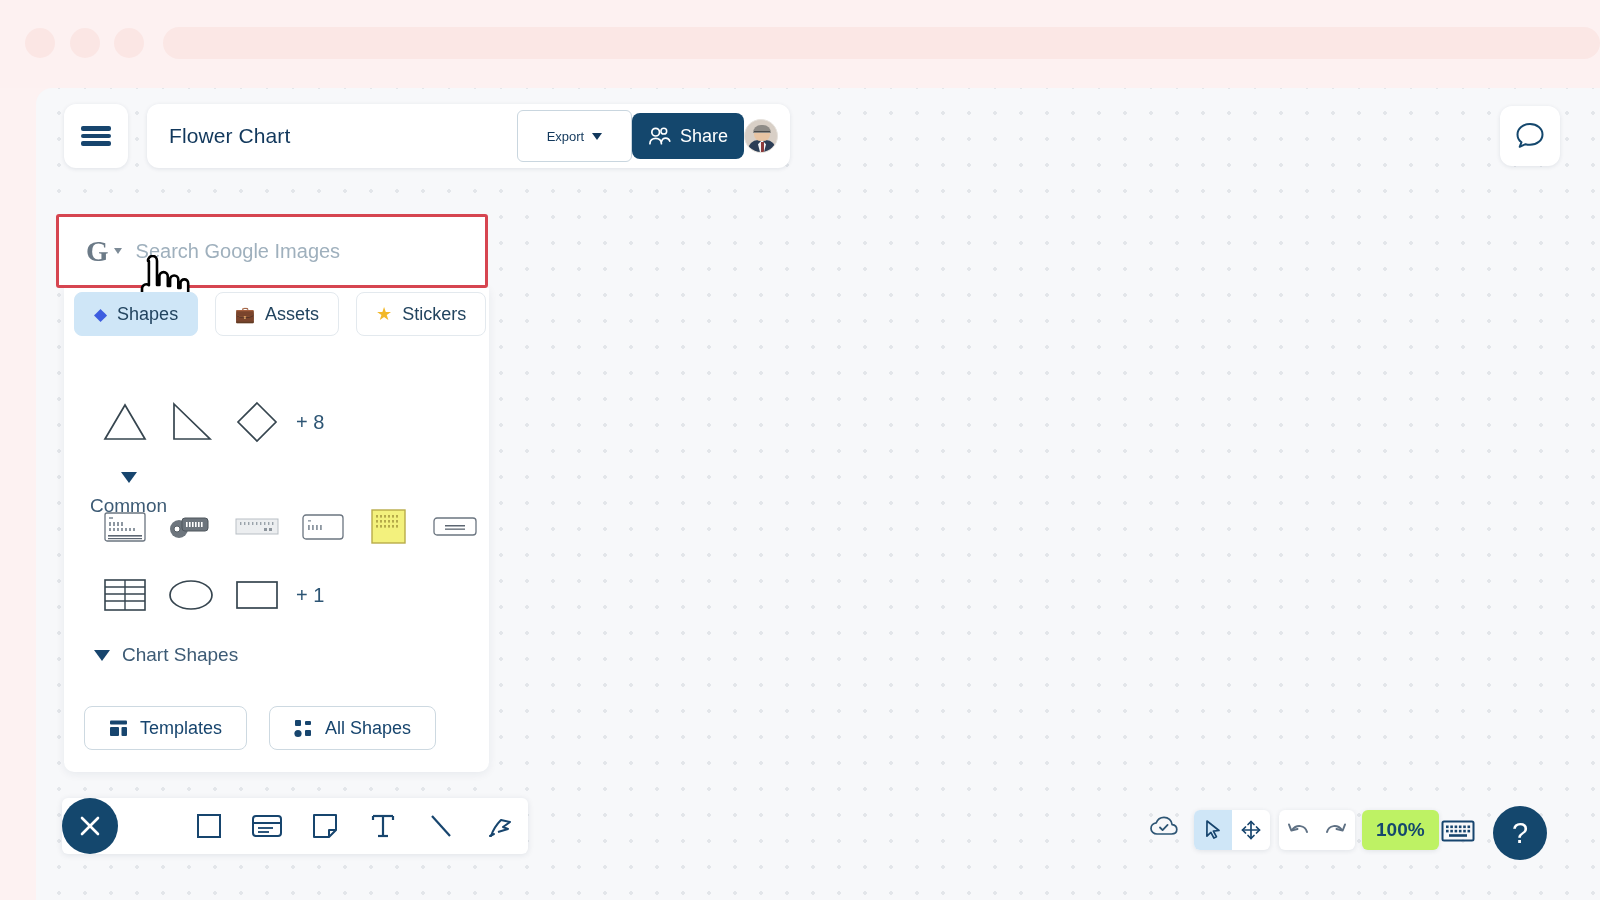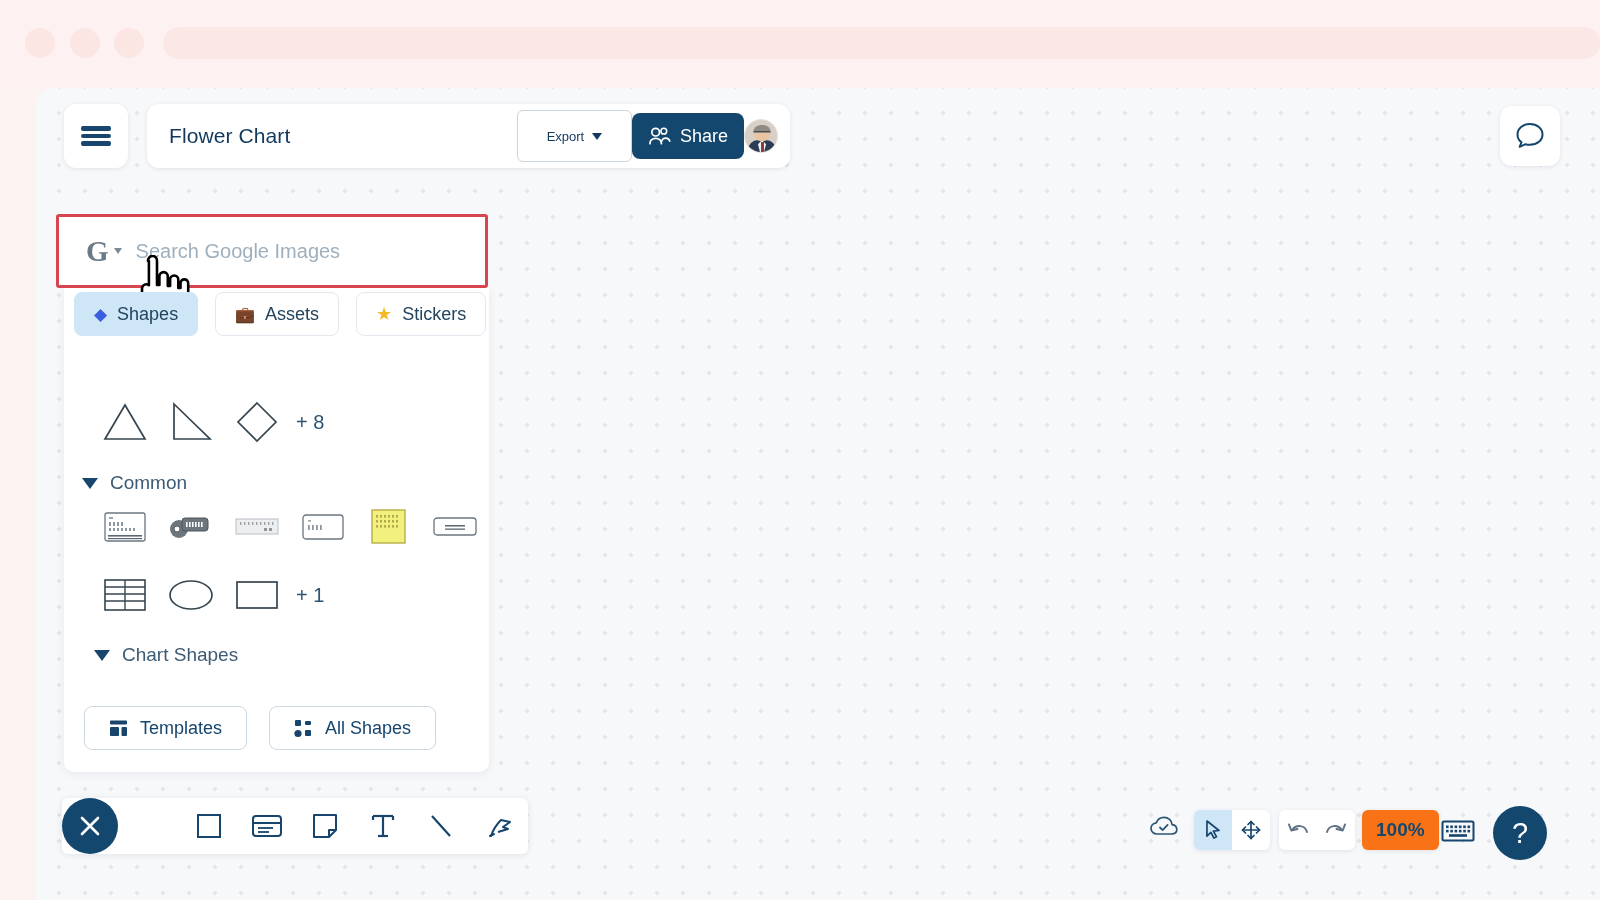--- a/index.html
+++ b/index.html
@@ -147,21 +147,21 @@
   .shape-row { position: absolute; display: flex; align-items: center; }
   #row-basic { left: 92px; top: 392px; gap: 0; }
   .shape-cell { width: 66px; height: 60px; display: flex; align-items: center; justify-content: center; cursor: pointer; }
   .more-count { font-size: 20px; color: #2d5574; margin-left: 6px; cursor: pointer; }
 
   .section-head {
     position: absolute; display: flex; align-items: center; gap: 12px;
     font-size: 19px; color: #3d5b75; cursor: pointer;
   }
   .tri-down { width:0;height:0;border-left:8px solid transparent;border-right:8px solid transparent;border-top:11px solid #17456e; }
-  #head-common { left: 82px; top: 472px; }
+  #head-common { left: 90px; top: 472px; flex-direction: column; }
   #head-block  { left: 94px; top: 644px; }
 
   #row-common-1 { left: 92px; top: 500px; gap: 0; }
   #row-common-2 { left: 92px; top: 568px; gap: 0; }
   .thumb-cell { width: 66px; height: 54px; display: flex; align-items: center; justify-content: center; cursor: pointer; }
 
   
   #panel-actions { position: absolute; left: 84px; top: 706px; display: flex; gap: 22px; }
   .panel-action {
     height: 44px; border-radius: 8px; background: #fff; border: 1px solid #cdd9e1;
@@ -193,21 +193,21 @@
   }
   .mode-cell { width: 38px; height: 40px; display: flex; align-items: center; justify-content: center; cursor: pointer; }
   .mode-cell.active { background: #cfe6f7; }
   #history-group {
     position: absolute; left: 1279px; top: 810px; height: 40px;
     background: #fff; border-radius: 6px; display: flex; overflow: hidden;
     box-shadow: 0 1px 5px rgba(20,40,70,.10);
   }
   #zoom-pill {
     position: absolute; left: 1362px; top: 810px;
-    height: 40px; padding: 0 14px; background: #f97316; border-radius: 6px;
+    height: 40px; padding: 0 14px; background: #bef264; border-radius: 6px;
     display: flex; align-items: center; justify-content: center;
     font-size: 19px; font-weight: bold; color: #14476d; cursor: pointer;
     box-shadow: 0 1px 5px rgba(20,40,70,.10);
   }
   #keyboard-button { position: absolute; left: 1441px; top: 819px; cursor: pointer; }
   #help-fab {
     position: absolute; left: 1493px; top: 806px;
     width: 54px; height: 54px; border-radius: 50%; background: #14476d;
     display: flex; align-items: center; justify-content: center;
     color: #fff; font-size: 29px; cursor: pointer;

